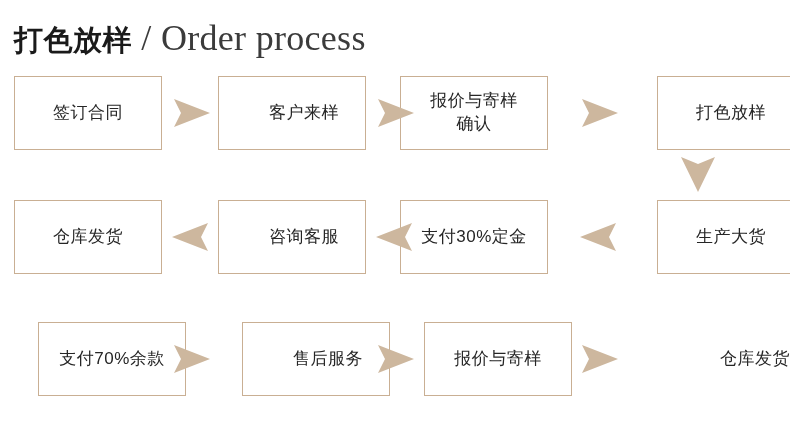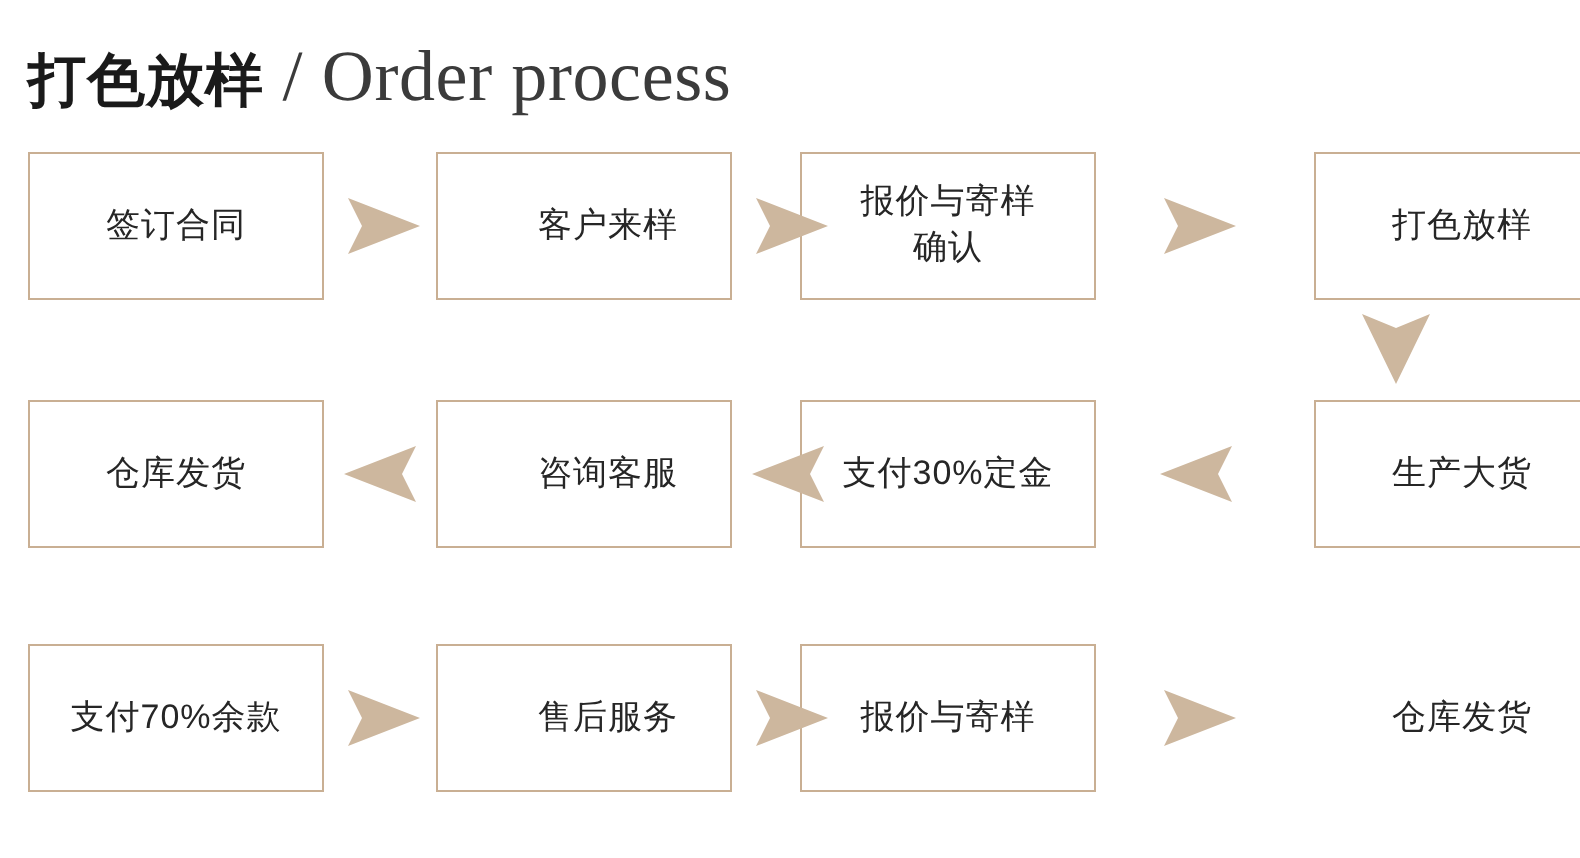--- a/index.html
+++ b/index.html
@@ -67,21 +67,21 @@
 
   
   .col-1 { left: 14px; }
   .col-2 { left: 218px; padding-left: 24px; }
   .col-3 { left: 400px; }
   .col-4 { left: 657px; text-align: right; }
 
   
   .row-1 { top: 76px; }
   .row-2 { top: 200px; }
-  .row-3 { top: 322px; }
+  .row-3 { top: 322px; margin-left: 24px; }
 
   
   .arrow {
     position: absolute;
     width: 46px;
     height: 40px;
     pointer-events: none;
   }
   .arrow svg { display: block; width: 100%; height: 100%; }
 

